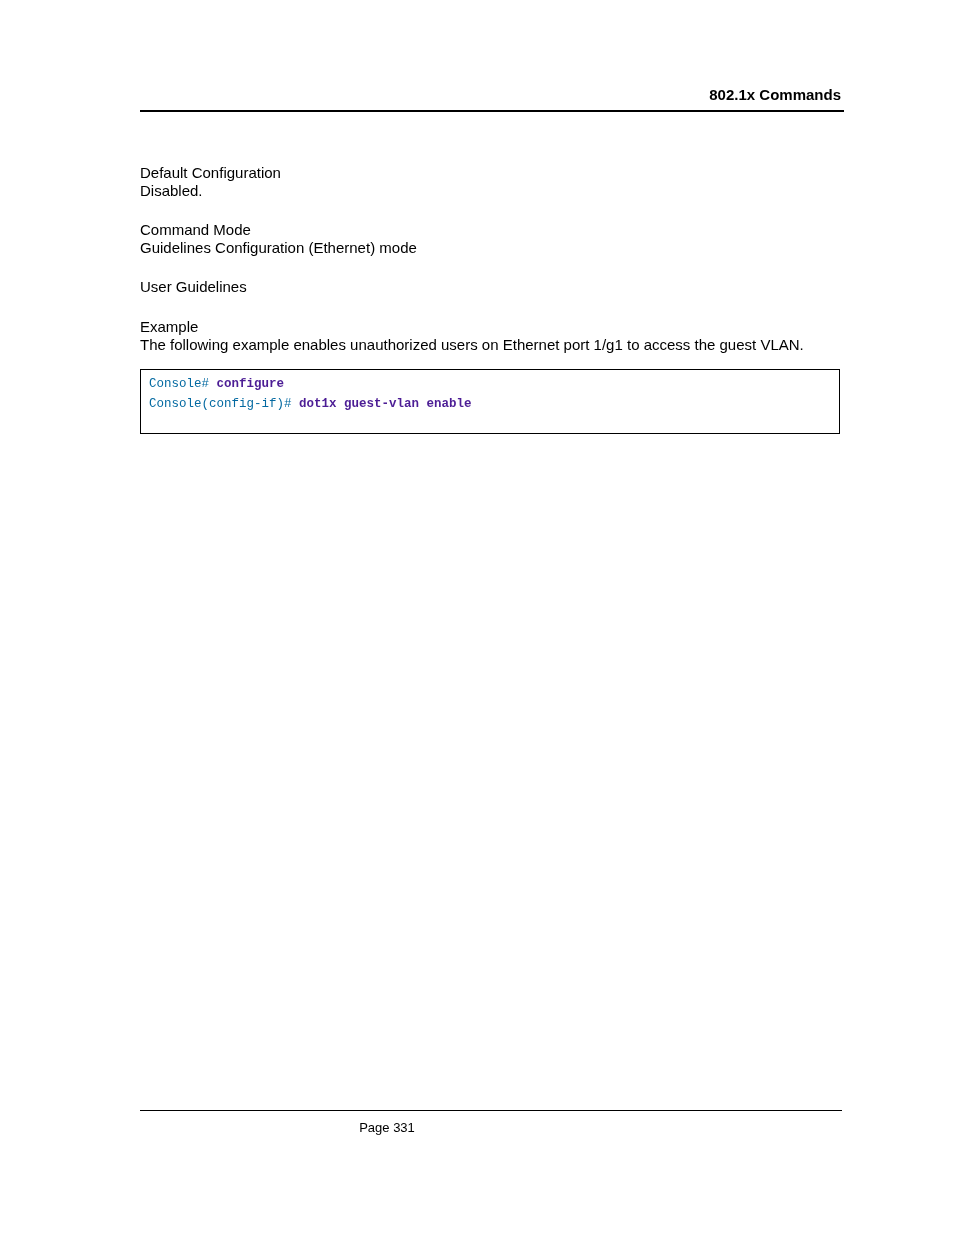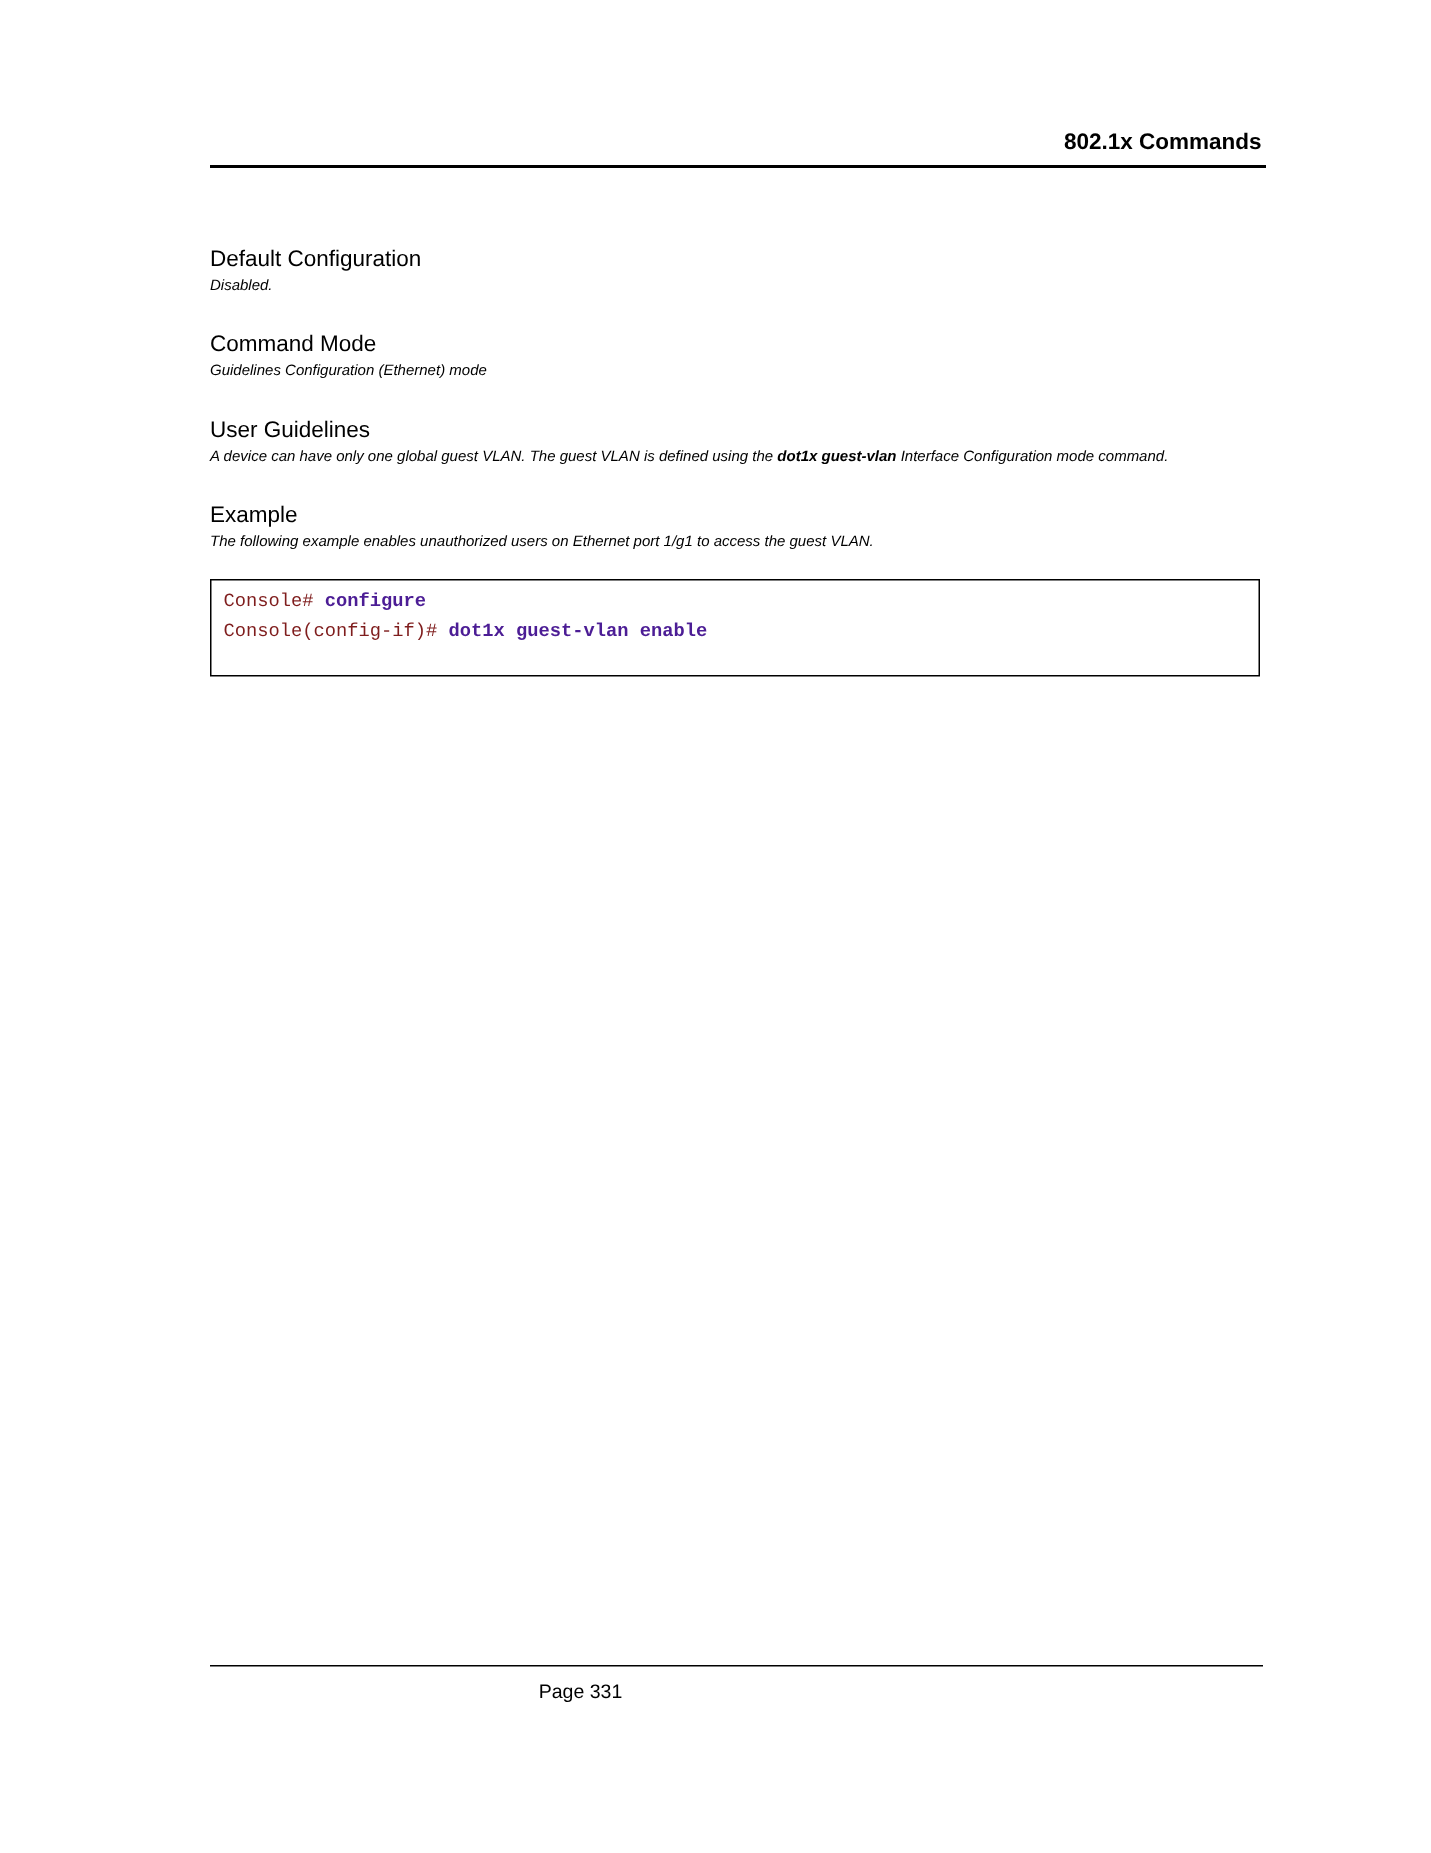--- a/index.html
+++ b/index.html
@@ -13,31 +13,31 @@
     }
     .header-rule {
       position: absolute; left: 140px; top: 110px; width: 704px; height: 2px; background: #000;
     }
     .content { position: absolute; left: 140px; top: 163px; width: 702px; }
     .section { margin-bottom: 21px; }
     .section h2 {
       font-size: 15px; font-weight: normal; margin: 0; line-height: 19px;
     }
     .section p {
-      font-size: 10px; margin: 0; line-height: 17px; font-style: italic;
+      font-size: 15px; margin: 0; line-height: 17px;
     }
     .section p b { font-weight: bold; }
     .example-section { margin-bottom: 0; }
     .code-box {
       margin-top: 16px; border: 1px solid #000; width: 700px;
       padding: 4px 8px 3px 8px; box-sizing: border-box; height: 65px;
       font-family: "Liberation Mono", monospace; font-size: 12.5px; line-height: 20px;
     }
     .code-line { white-space: pre; }
-    .prompt { color: #7f1d1d; }
+    .prompt { color: #0369a1; }
     .cmd { font-weight: bold; color: #4c1d95; }
     .footer-rule {
       position: absolute; left: 140px; top: 1110px; width: 702px; height: 1px; background: #000;
     }
     .footer-page {
       position: absolute; left: 0; width: 802px; top: 1120px; text-align: center; font-size: 13px;
       padding-left: 0; box-sizing: border-box;
     }
     .footer-page span { position: relative; left: -14px; }
   </style>
@@ -51,21 +51,20 @@
   <div class="section">
     <h2>Default Configuration</h2>
     <p>Disabled.</p>
   </div>
   <div class="section">
     <h2>Command Mode</h2>
     <p>Guidelines Configuration (Ethernet) mode</p>
   </div>
   <div class="section">
     <h2>User Guidelines</h2>
-    <p><span>A device can have only one global guest VLAN. The guest VLAN is defined using the </span><b>dot1x guest-vlan</b><span> Interface Configuration mode command.</span></p>
   </div>
   <div class="section example-section">
     <h2>Example</h2>
     <p>The following example enables unauthorized users on Ethernet port 1/g1 to access the guest VLAN.</p>
     <div class="code-box">
       <div class="code-line"><span class="prompt">Console# </span><span class="cmd">configure</span></div>
       <div class="code-line"><span class="prompt">Console(config-if)# </span><span class="cmd">dot1x guest-vlan enable</span></div>
     </div>
   </div>
 </div>

